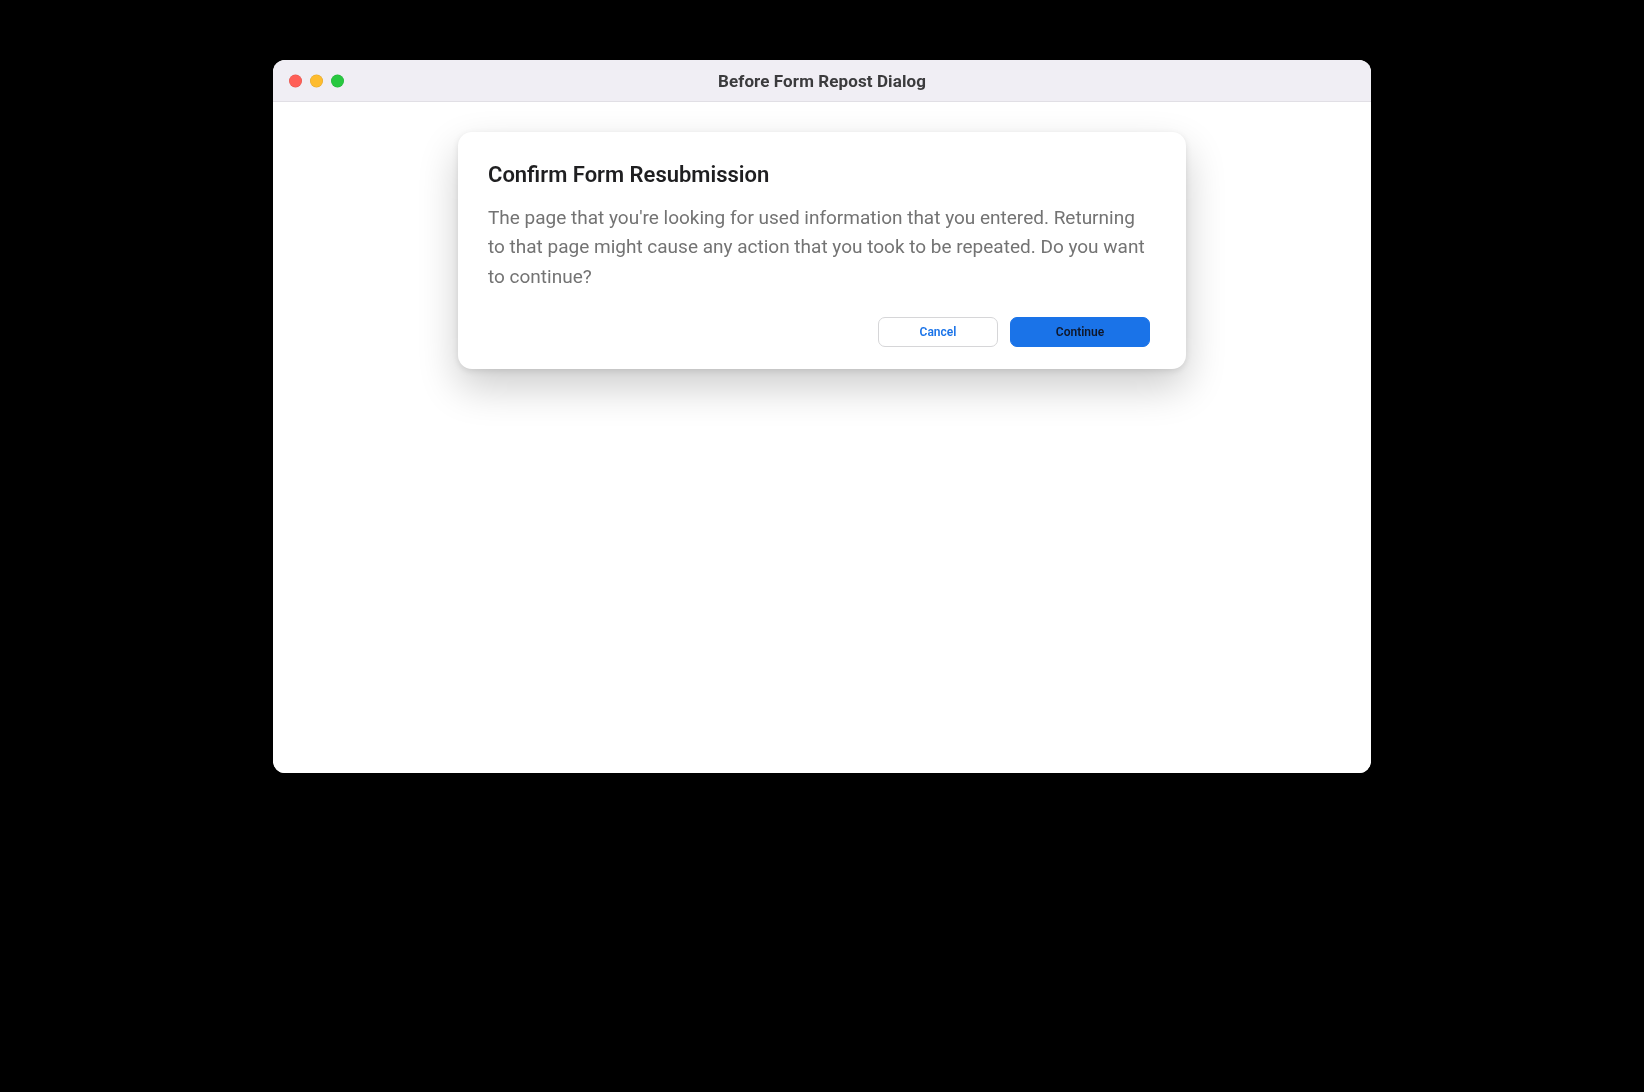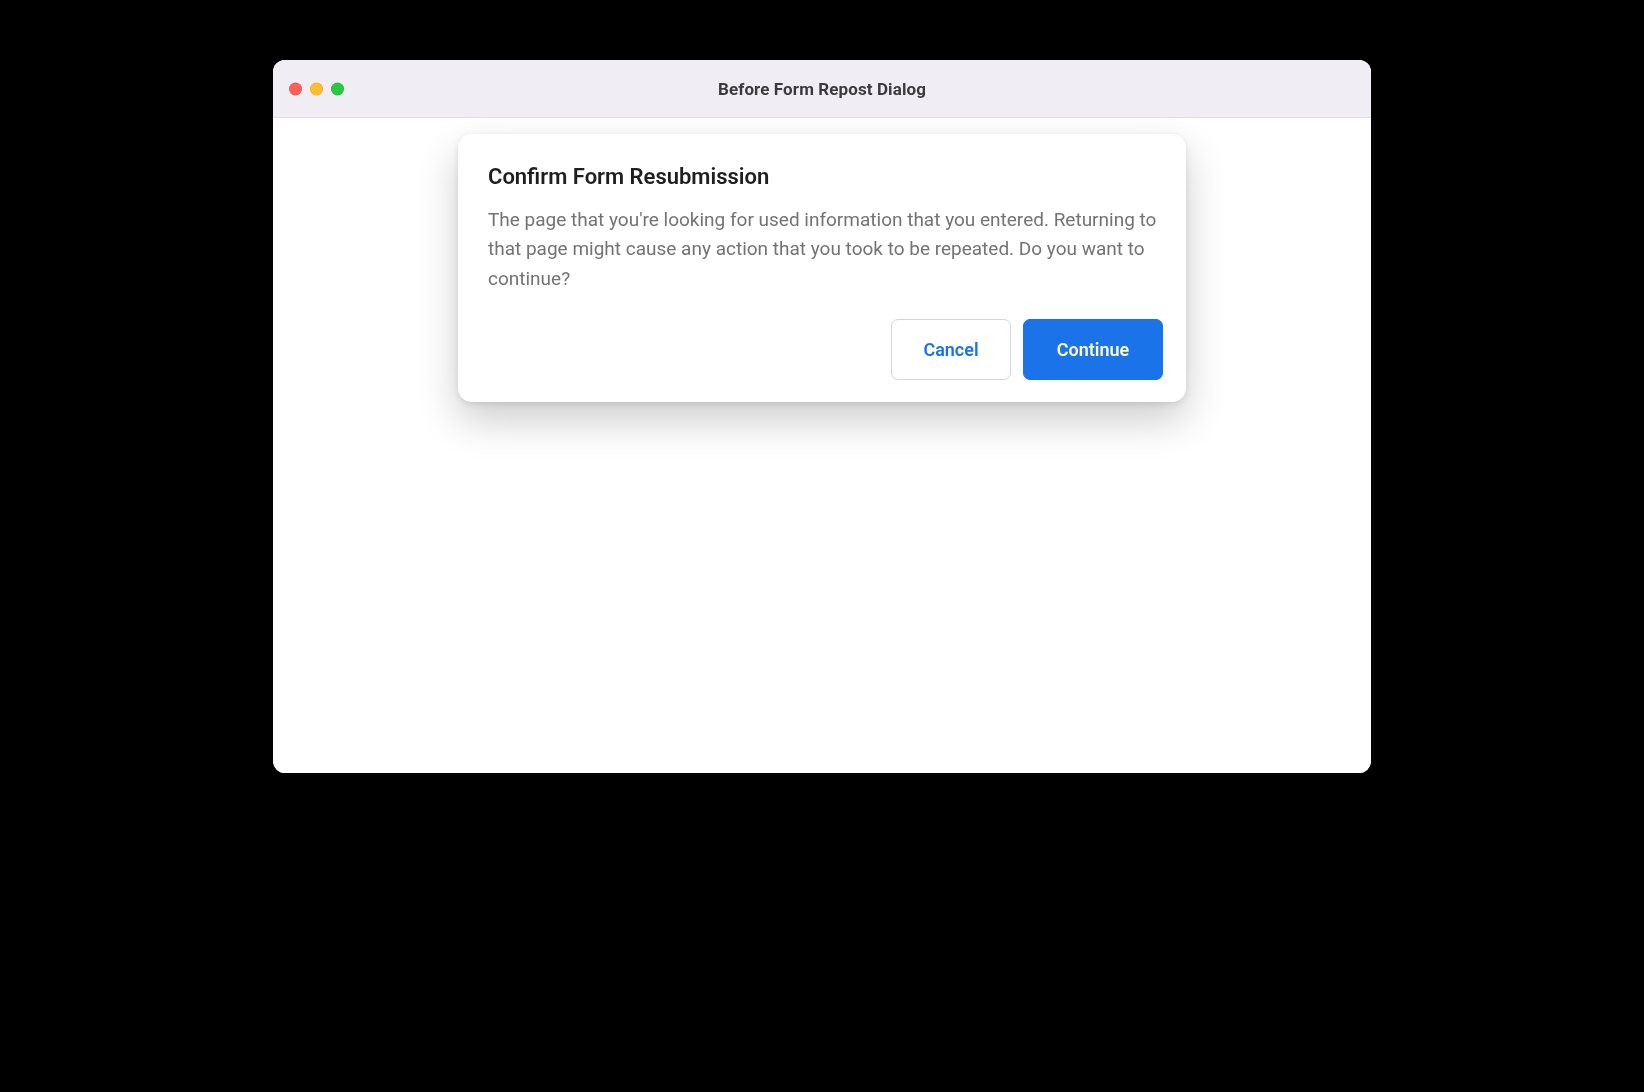--- a/index.html
+++ b/index.html
@@ -19,21 +19,21 @@
       height: 713px;
       margin-top: 60px;
       background: #fff;
       border-radius: 12px;
       box-shadow: 0 30px 60px rgba(0,0,0,0.6), 0 0 0 1px rgba(0,0,0,0.05);
       overflow: hidden;
       display: flex;
       flex-direction: column;
     }
     .titlebar {
-      height: 58px;
+      height: 42px;
       background: #f0eef4;
       border-bottom: 1px solid #e1dfe5;
       display: flex;
       align-items: center;
       position: relative;
       flex-shrink: 0;
     }
     .traffic-lights {
       position: absolute;
       left: 16px;
@@ -59,68 +59,68 @@
       color: #3b3b3d;
       letter-spacing: 0.1px;
     }
     .window-body {
       flex: 1;
       position: relative;
       background: #fff;
     }
     .dialog {
       position: absolute;
-      top: 16px;
+      top: 30px;
       left: 50%;
       transform: translateX(-50%);
       width: 728px;
       background: #fff;
       border-radius: 14px;
       box-shadow: 0 18px 40px rgba(0,0,0,0.20), 0 2px 6px rgba(0,0,0,0.10);
-      padding: 30px 23px 22px 30px;
+      padding: 30px 36px 22px 30px;
     }
     .dialog-title {
       font-size: 22px;
       font-weight: 600;
       color: #1f1f21;
       margin-bottom: 16px;
     }
     .dialog-body {
       font-size: 19px;
       line-height: 1.55;
       color: #737373;
       margin-bottom: 26px;
     }
     .dialog-actions {
       display: flex;
       justify-content: flex-end;
       gap: 12px;
     }
     .btn {
-      height: 61px;
+      height: 30px;
       min-width: 120px;
       border-radius: 7px;
-      font-size: 18px;
+      font-size: 12px;
       font-weight: 600;
       padding: 0 24px;
       display: inline-flex;
       align-items: center;
       justify-content: center;
       cursor: pointer;
       user-select: none;
       border: 1px solid transparent;
     }
     .btn-secondary {
       background: #fff;
       color: #1a73e8;
       border-color: #d6d6d8;
     }
     .btn-primary {
       background: #1a73e8;
-      color: #fef9c3;
+      color: #0f172a;
       border-color: #1a73e8;
       min-width: 140px;
     }
   </style>
 </head>
 <body>
 
 <div class="window">
   <div class="titlebar">
     <div class="traffic-lights">

